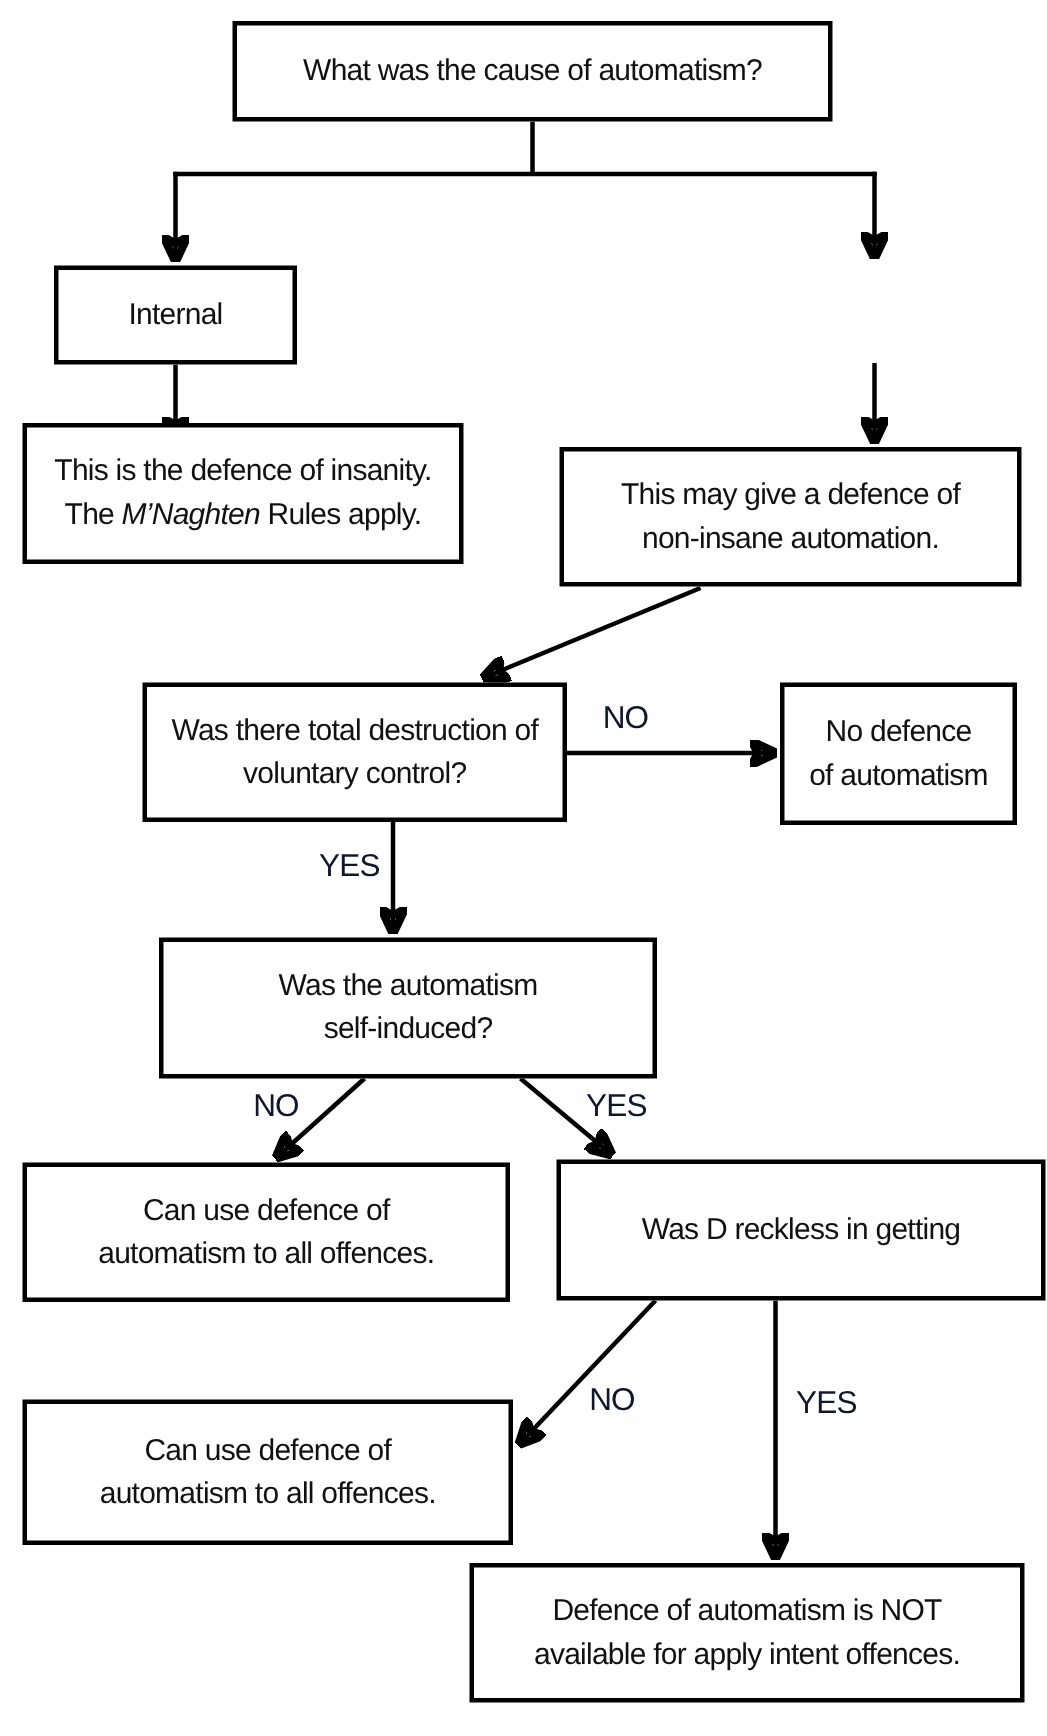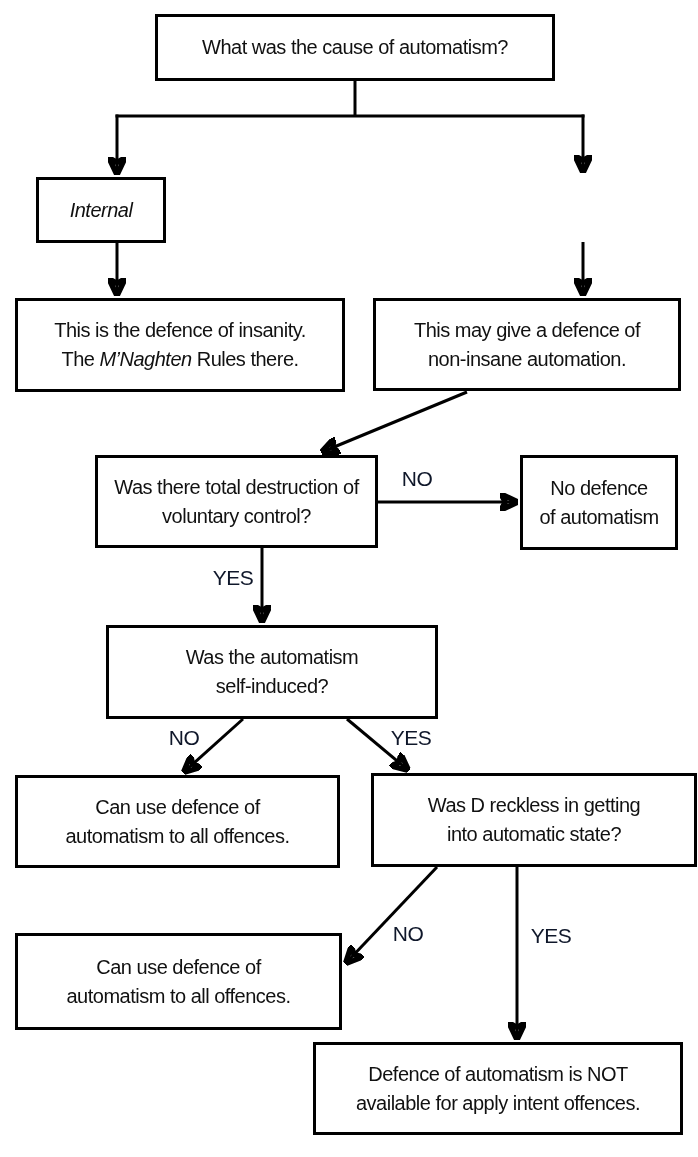--- a/index.html
+++ b/index.html
@@ -38,23 +38,23 @@
   }
   svg.connectors {
     position: absolute;
     left: 0; top: 0;
     width: 698px; height: 1157px;
   }
   svg.connectors path { stroke: #000000; stroke-width: 3; fill: none; }
 
   
   #box-cause        { left:155px; top:14px;  width:400px; height:67px; }
-  #box-internal     { left:36px;  top:177px; width:130px; height:66px;font-style:italic; }
+  #box-internal     { left:36px;  top:177px; width:162px; height:66px; }
   #box-external     { left:502px; top:175px; width:163px; height:67px; }
-  #box-insanity     { left:15px;  top:298px; width:330px; height:94px; }
+  #box-insanity     { left:15px;  top:282px; width:294px; height:94px; }
   #box-noninsane    { left:373px; top:298px; width:308px; height:93px; }
   #box-destruction  { left:95px;  top:455px; width:283px; height:93px; }
   #box-nodefence    { left:520px; top:455px; width:158px; height:95px; }
   #box-selfinduced  { left:106px;  top:625px; width:332px; height:94px; }
   #box-canuse1      { left:15px;  top:775px; width:325px; height:93px; }
   #box-reckless     { left:355px; top:773px; width:326px; height:94px;margin-left:16px; }
   #box-canuse2      { left:15px;  top:933px; width:327px; height:97px; }
   #box-notavailable { left:313px; top:1042px;width:370px; height:93px; }
 
   
@@ -95,21 +95,21 @@
     <div class="line">What was the cause of automatism?</div>
   </div>
 
   <div class="box" id="box-internal">
     <div class="line">Internal</div>
   </div>
 
 
   <div class="box" id="box-insanity">
     <div class="line">This is the defence of insanity.</div>
-    <div class="line"><span>The </span><span class="it">M’Naghten</span><span> Rules there.</span></div>
+    <div class="line"><span>The </span><span class="it">M’Naghten</span><span> Rules apply.</span></div>
   </div>
 
   <div class="box" id="box-destruction">
     <div class="line">Was there total destruction of</div>
     <div class="line">voluntary control?</div>
   </div>
 
   <div class="box" id="box-noninsane">
     <div class="line">This may give a defence of</div>
     <div class="line">non-insane automation.</div>
@@ -125,21 +125,20 @@
     <div class="line">self-induced?</div>
   </div>
 
   <div class="box" id="box-canuse1">
     <div class="line">Can use defence of</div>
     <div class="line">automatism to all offences.</div>
   </div>
 
   <div class="box" id="box-reckless">
     <div class="line">Was D reckless in getting</div>
-    <div class="line">into automatic state?</div>
   </div>
 
   <div class="box" id="box-canuse2">
     <div class="line">Can use defence of</div>
     <div class="line">automatism to all offences.</div>
   </div>
 
   <div class="box" id="box-notavailable">
     <div class="line">Defence of automatism is NOT</div>
     <div class="line">available for apply intent offences.</div>

